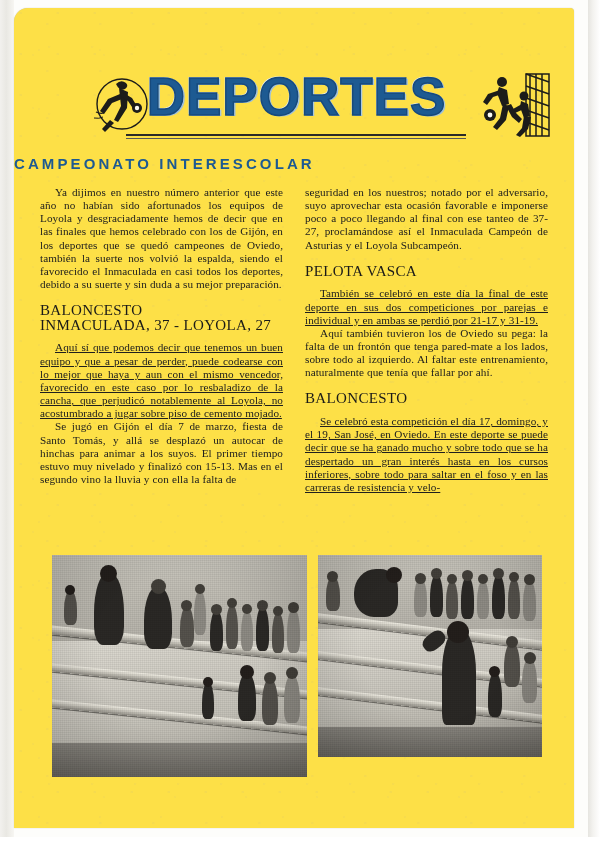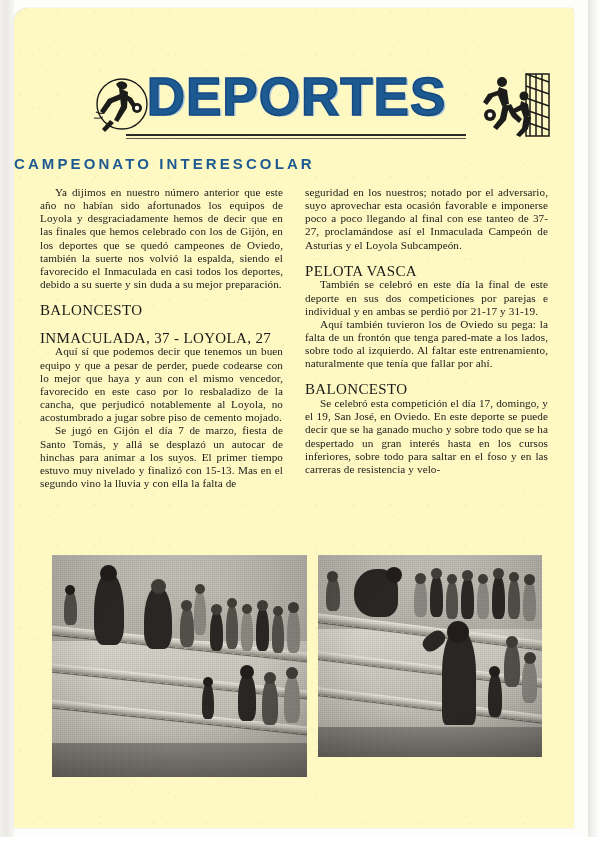--- a/index.html
+++ b/index.html
@@ -40,21 +40,21 @@
     background: #ffffff;
   }
 
   
   #paper {
     position: absolute;
     left: 14px;
     top: 8px;
     width: 560px;
     height: 820px;
-    background: #fef9c3;
+    background: #fde047;
     border-top-left-radius: 14px;
     border-top-right-radius: 4px;
     box-shadow: 0 0 1px rgba(120,118,108,.55);
   }
   .paper-grain {
     position: absolute;
     inset: 0;
     pointer-events: none;
     background:
       radial-gradient(circle at 18% 12%, rgba(176,170,150,.10) 0 1px, transparent 1.4px),
@@ -160,23 +160,25 @@
   }
   .column h2 {
     margin: 12px 0 0 0;
     font-size: 15px;
     line-height: 14.6px;
     font-weight: normal;
     letter-spacing: .35px;
     color: #1a1a18;
   }
   .column h2.tight {
-    margin-top: 13px;
+    margin-top: 0;
   }
   .column .after-head {
+    margin-top: 9px;
+    text-decoration: underline;
   }
 
   
   #photo-row {
     position: absolute;
     left: 38px;
     top: 547px;
     width: 504px;
     height: 230px;
   }

